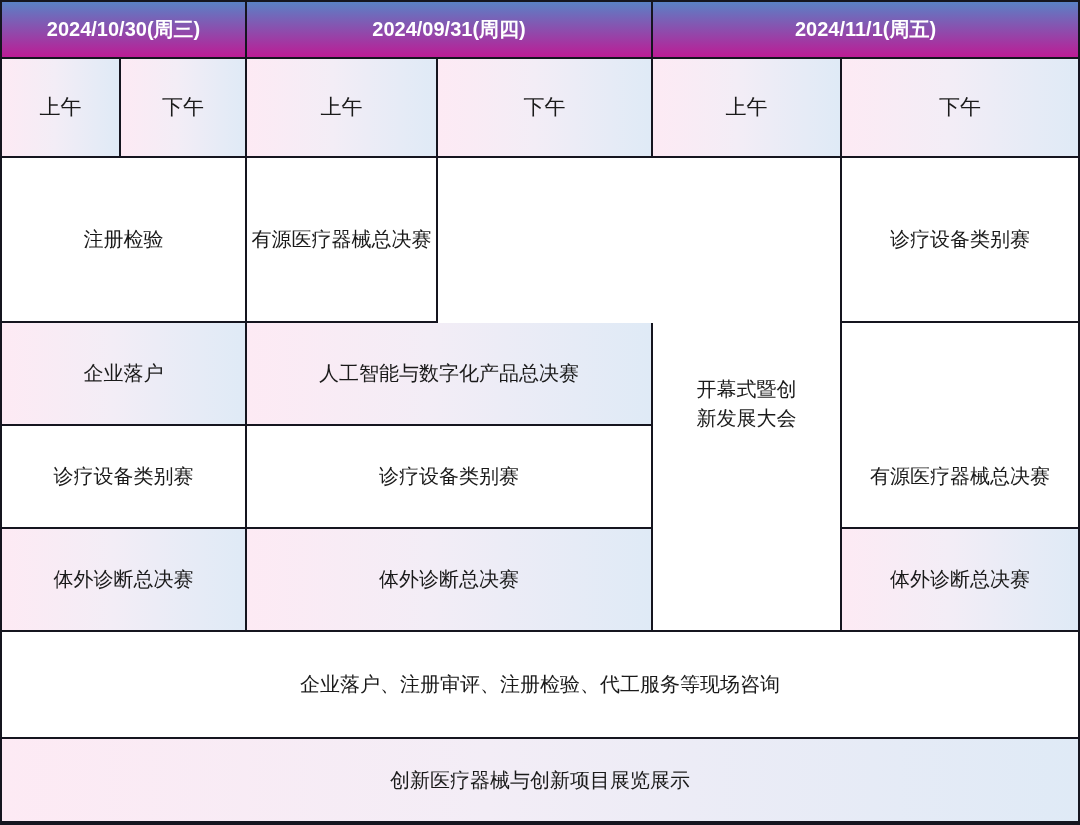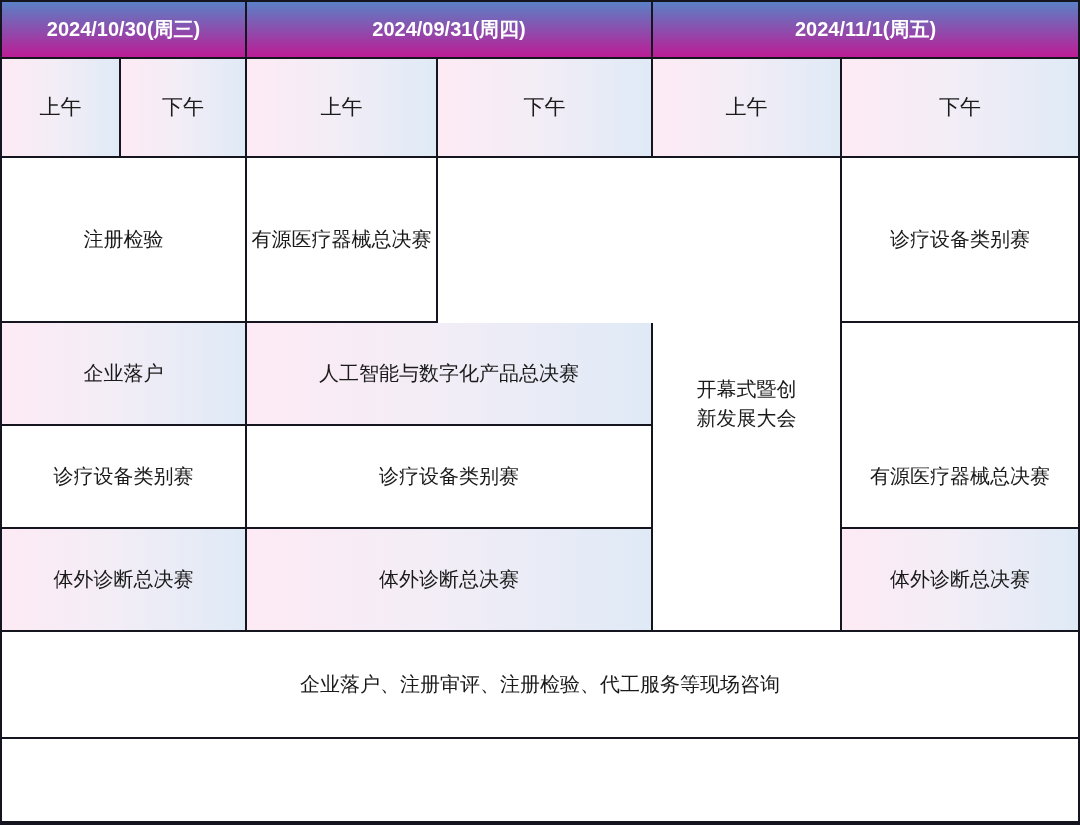--- a/index.html
+++ b/index.html
@@ -79,14 +79,15 @@
 
   <div class="cell" style="grid-column:5;grid-row:3/7">
     <span class="narrow-wrap">开幕式暨创新发展大会</span>
   </div>
 
   <div class="cell lastcol" style="grid-column:6;grid-row:3">诊疗设备类别赛</div>
   <div class="cell lastcol" style="grid-column:6;grid-row:5">有源医疗器械总决赛</div>
   <div class="cell grad lastcol" style="grid-column:6;grid-row:6">体外诊断总决赛</div>
 
   <div class="cell lastcol" style="grid-column:1/7;grid-row:7">企业落户、注册审评、注册检验、代工服务等现场咨询</div>
+  <div class="cell grad lastcol lastrow" style="grid-column:1/7;grid-row:8">创新医疗器械与创新项目展览展示</div>
 
 </div>
 
 </body></html>

